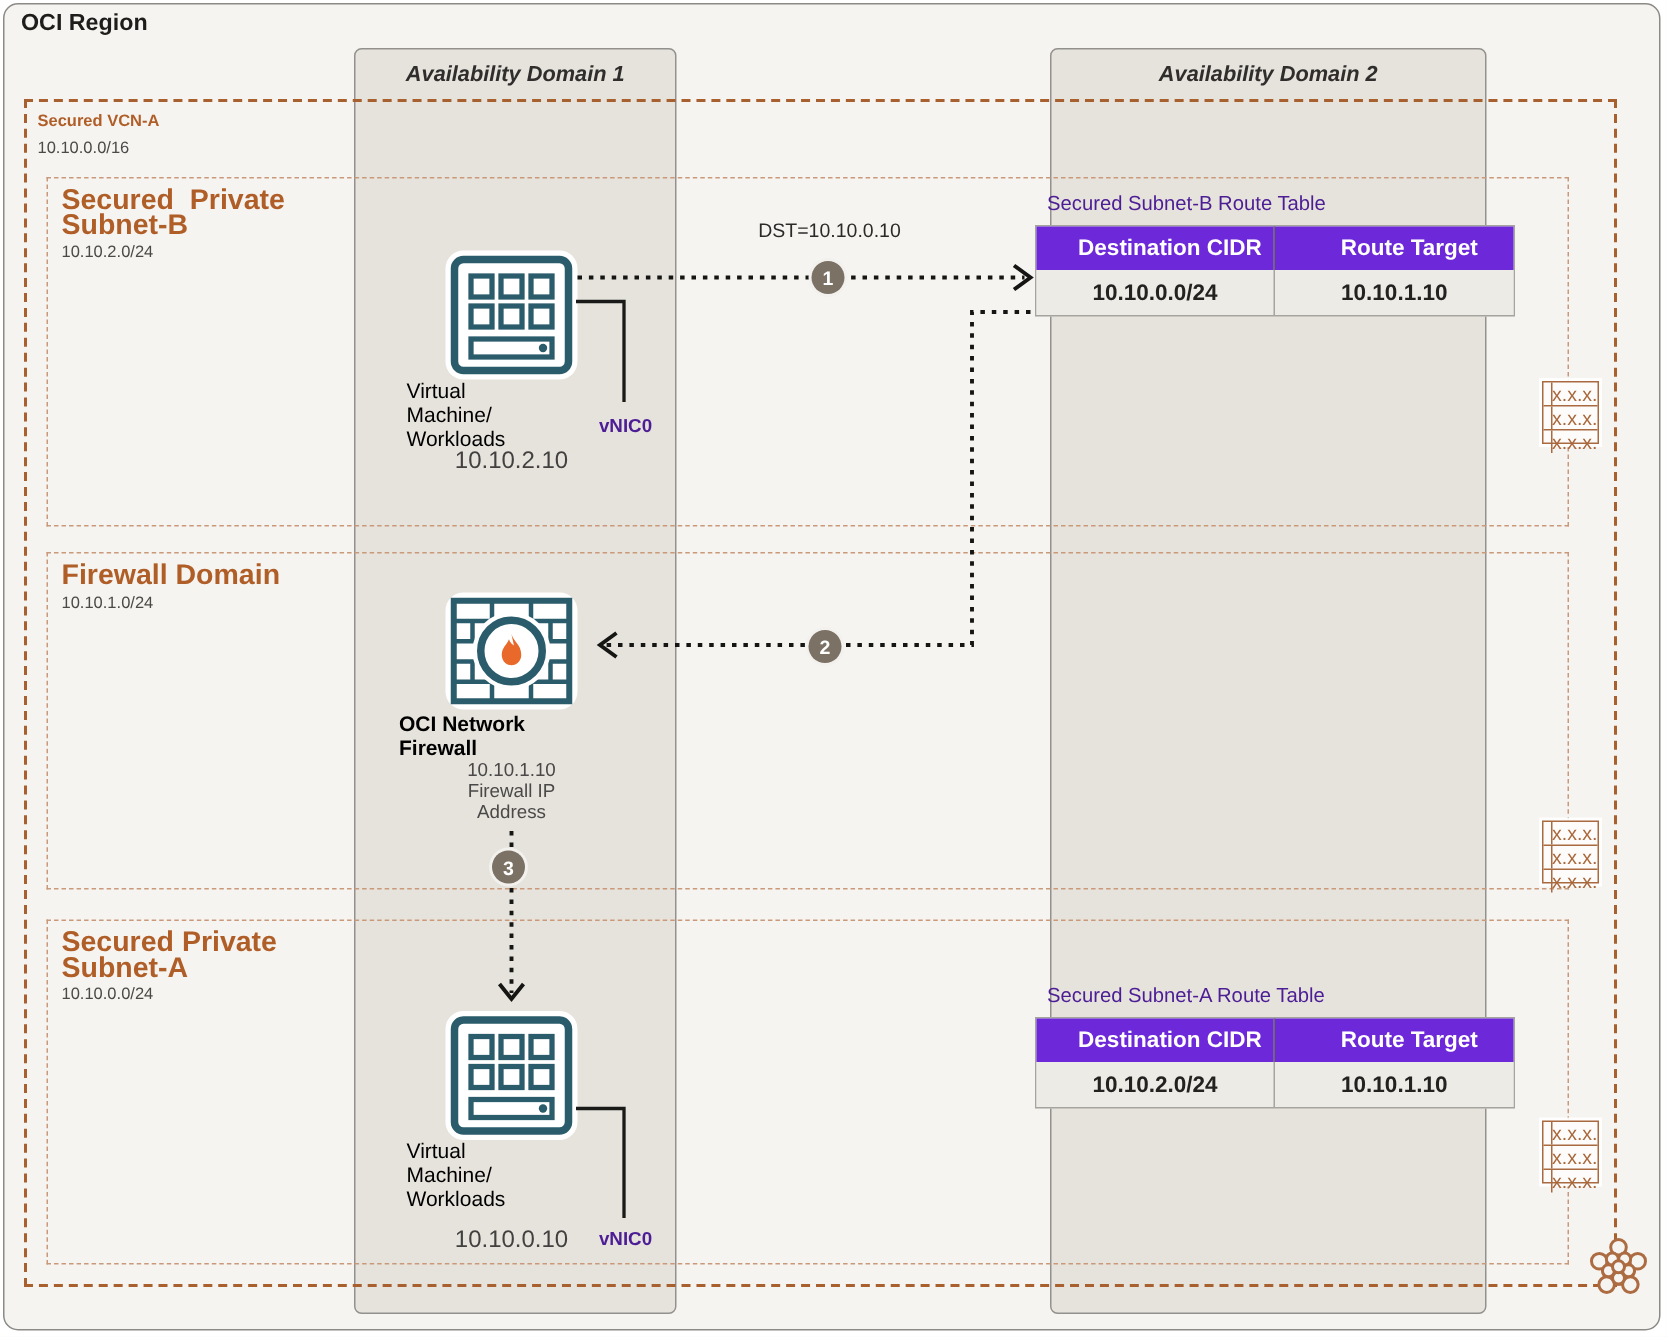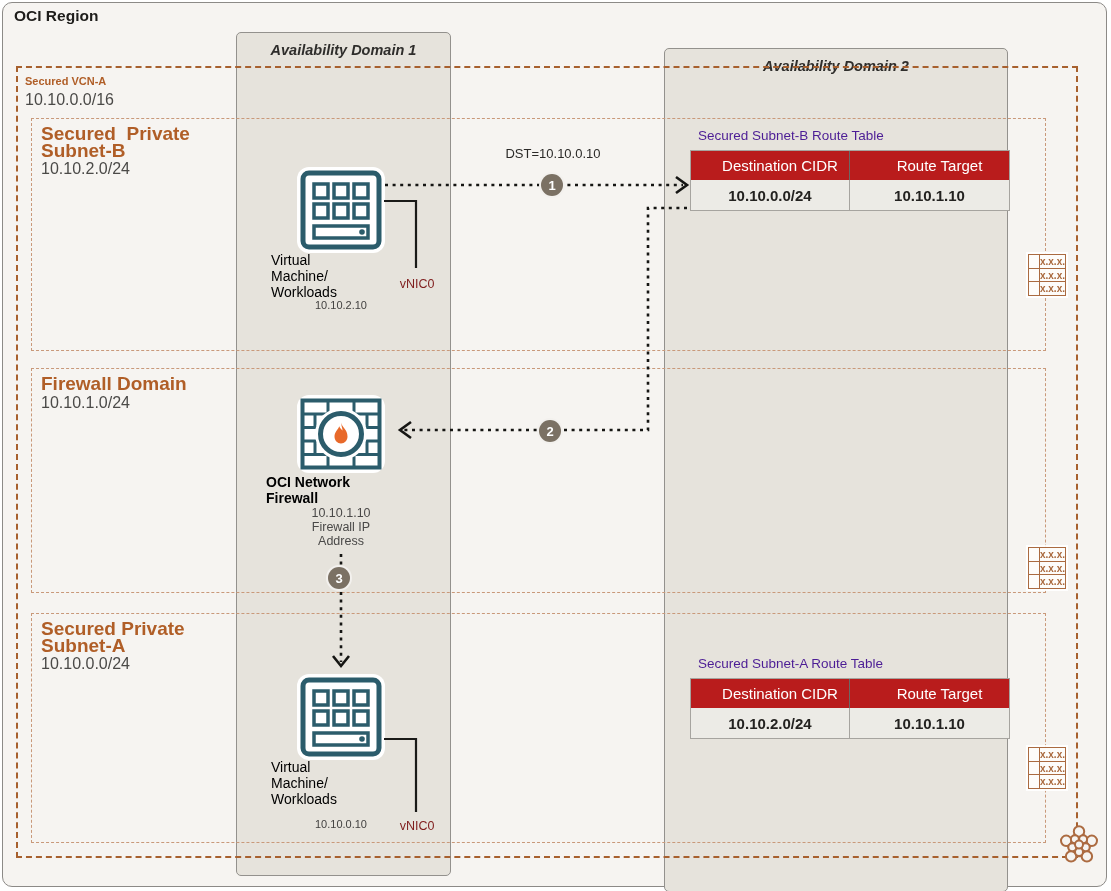--- a/index.html
+++ b/index.html
@@ -9,74 +9,74 @@
 
   
   .region{left:2px;top:2px;width:1105px;height:885px;border:1.5px solid #8c8a87;
     border-radius:10px;background:#f6f4f1;box-sizing:border-box;}
   .region-title{left:14px;top:7px;font-size:15.5px;font-weight:700;color:#1e1d1b;}
 
   
   .ad{top:32px;height:844px;background:#e6e3dc;border:1px solid #93918d;border-radius:5px;
     box-sizing:border-box;z-index:1;font-style:italic;}
   .ad1{left:236px;width:215px;}
-  .ad2{left:664px;width:344px;margin-top:16px;}
+  .ad2{left:700px;width:291px;}
   .ad-label{width:100%;text-align:center;margin-top:9px;font-size:14.5px;font-weight:600;color:#2f2e2c;}
 
   
   .vcn-box{left:16px;top:66px;width:1062px;height:792px;border:2px dashed #a7602e;
     box-sizing:border-box;z-index:2;background:transparent;}
   .subnet-box{left:31px;width:1015px;border:1.5px dashed #c9997a;box-sizing:border-box;
     z-index:2;background:transparent;}
   .subnet-b{top:118px;height:233px;}
   .subnet-fw{top:368px;height:225px;}
   .subnet-a{top:613px;height:230px;}
   .bound-title{font-size:19px;font-weight:700;color:#b05e27;line-height:16.5px;}
-  .bound-cidr{font-size:16px;color:#4b4a48;line-height:17px;margin-top:1px;}
+  .bound-cidr{font-size:11px;color:#4b4a48;line-height:17px;margin-top:1px;}
   .vcn-label{left:25px;top:73px;z-index:3;}
   .vcn-label .bound-title{font-size:11px;}
   .sub-label{left:9px;top:7px;position:absolute;}
 
   
   .node-icon{z-index:4;background:#fff;border-radius:9px;box-shadow:0 0 0 3px #fff;line-height:0;}
   .node-name{z-index:4;text-align:left;font-size:14px;line-height:16px;color:#000000;}
-  .node-ip{z-index:4;text-align:center;font-size:11px;color:#424140;}
+  .node-ip{z-index:4;text-align:center;font-size:16px;color:#424140;}
   .node-note{z-index:4;text-align:center;font-size:12.5px;line-height:13.5px;color:#4a4948;}
-  .nic-label{z-index:4;width:50px;text-align:center;font-size:12.5px;font-weight:400;color:#7f1d1d;}
+  .nic-label{z-index:4;width:50px;text-align:center;font-size:12.5px;font-weight:700;color:#4c1d95;}
 
   
   .overlay{left:0;top:0;z-index:5;pointer-events:none;}
   .dot{fill:none;stroke:#151513;stroke-width:2.6;stroke-dasharray:3 4.6;}
   .head{fill:none;stroke:#151513;stroke-width:2.6;}
   .solid{fill:none;stroke:#1a1a18;stroke-width:2.2;}
   .badge{width:22px;height:22px;border-radius:50%;background:#7b7164;color:#fff;
     font-size:13px;font-weight:700;display:flex;align-items:center;justify-content:center;
     z-index:6;box-shadow:0 0 0 2px #f3f1ee;}
   .dst-label{left:478px;top:146px;width:150px;text-align:center;font-size:13px;color:#2b2a28;z-index:4;}
 
   
   .rt-title{font-size:13.5px;color:#4c1d95;z-index:4;}
   .rtable{z-index:4;width:320px;border:1px solid #a6a49f;box-sizing:border-box;background:#ecebe6;}
   .rt-row{display:flex;}
-  .rt-h{height:29px;background:#b91c1c;color:#fff;font-weight:400;font-size:15px;
+  .rt-h{height:29px;background:#6d28d9;color:#fff;font-weight:700;font-size:15px;
     display:flex;align-items:center;justify-content:center;box-sizing:border-box;padding-left:20px;}
   .rt-c{height:30px;background:#ecebe6;color:#232220;font-weight:700;font-size:15px;
     display:flex;align-items:center;justify-content:center;box-sizing:border-box;}
   .c1{width:158px;} .c2{width:160px;}
   .rt-h.c2{border-left:1px solid #6b6966;} .rt-c.c2{border-left:1px solid #a6a49f;}
 
   
   .mini-rt{left:1028px;width:38px;height:42px;border:1.5px solid #aa6a40;background:#fdfcfa;
     box-sizing:border-box;z-index:4;box-shadow:0 0 0 2px rgba(255,255,255,.9);
     display:flex;flex-direction:column;}
   .mini-row{flex:1;display:flex;border-bottom:1px solid #aa6a40;}
   .mini-row:last-child{border-bottom:none;}
   .mini-sq{width:10px;border-right:1px solid #aa6a40;}
   .mini-x{flex:1;display:flex;align-items:center;justify-content:center;
-    font-size:10px;font-weight:700;color:#a9683c;}
+    font-size:13px;font-weight:400;color:#a9683c;}
   .vcn-icon{left:1056px;top:820px;z-index:4;line-height:0;}
 </style>
 </head>
 <body>
 
 <div class="abs region"></div>
 <div class="abs region-title">OCI Region</div>
 
 <div class="abs ad ad1">
   <div class="ad-label">Availability Domain 1</div>

